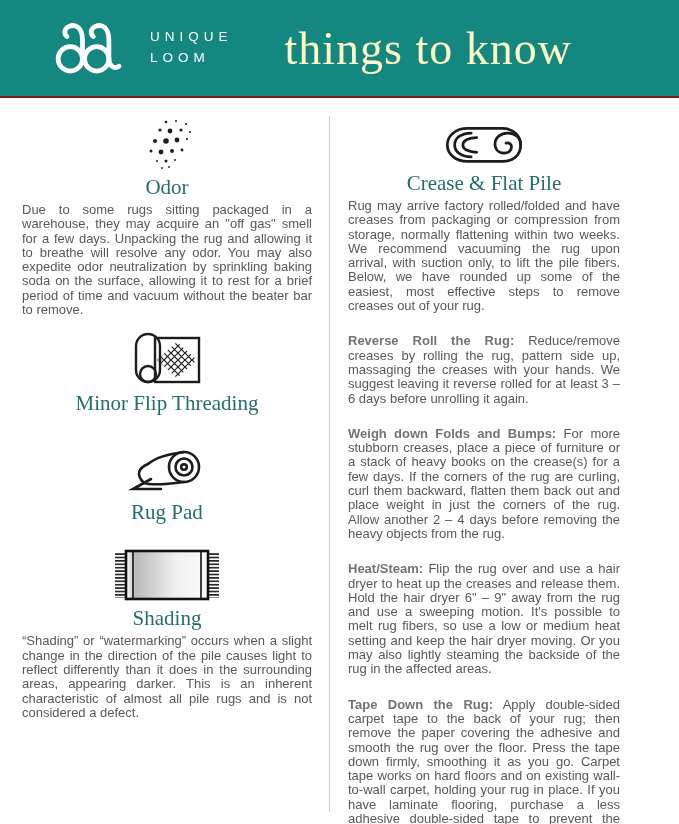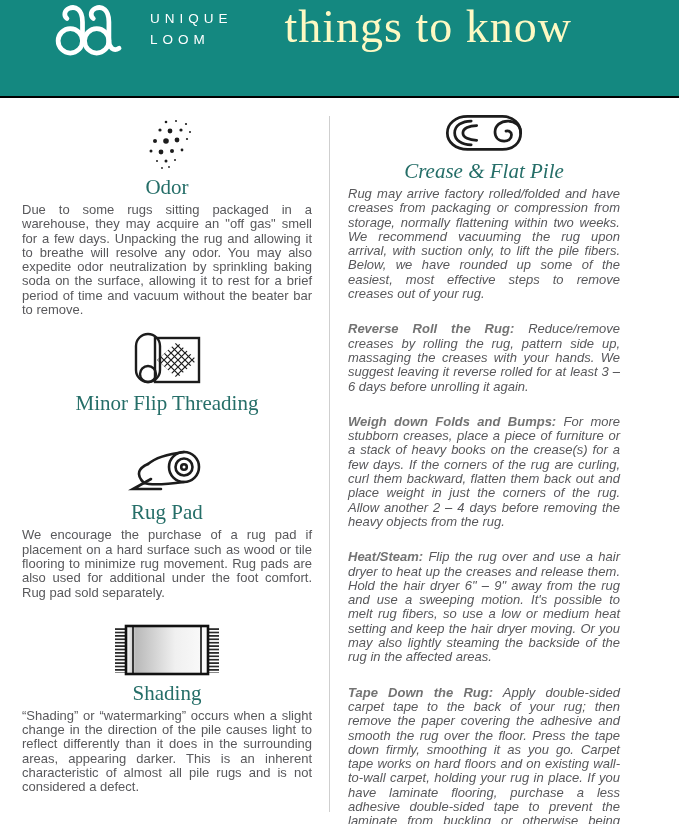--- a/index.html
+++ b/index.html
@@ -2,36 +2,36 @@
 <html><head>
 <meta charset="utf-8">
 <style>
   html,body{margin:0;padding:0;background:#ffffff;}
   .page{
     width:679px;height:824px;position:relative;overflow:hidden;
     background:#ffffff;font-family:"Liberation Sans",sans-serif;
   }
   
   .header{
-    height:98px;background:#148880;display:flex;align-items:flex-start;
-    border-bottom:2px solid #000000;box-sizing:border-box;
+    height:98px;background:#148880;display:flex;align-items:center;
+    border-bottom:2px solid #7f1d1d;box-sizing:border-box;
   }
   .logo-wrap{margin-left:50px;display:flex;align-items:center;gap:12px;flex:0 0 auto;}
   .brand-text{color:#ffffff;font-size:13.5px;letter-spacing:5px;line-height:1.55;text-align:left;}
   .header-title{
     font-family:"Liberation Serif","DejaVu Serif",serif;color:#fef9c3;
     font-size:46px;font-weight:400;margin:0 auto;padding-right:55px;letter-spacing:1px;
     white-space:nowrap;
   }
   
   .content{position:relative;display:flex;height:724px;}
   .divider{position:absolute;left:329px;top:18px;bottom:10px;width:1px;background:#cfcfcf;}
   .col{box-sizing:border-box;}
   .col-left{width:329px;padding:20px 17px 0 22px;}
-  .col-right{width:300px;padding:12px 9px 0 19px;font-style:italic;}
+  .col-right{width:300px;padding:24px 9px 0 19px;}
   .section{text-align:center;}
   .icon-row{display:flex;justify-content:center;align-items:flex-end;}
   .heading{
     font-family:"Liberation Serif","DejaVu Serif",serif;font-weight:400;
     color:#256e68;font-size:21px;margin:5px 0 3px;
   }
   .body-text{
     text-align:justify;color:#58585b;font-size:13px;line-height:1.1;margin:0;
   }
   .tip{margin:21px 0 0;}
@@ -131,21 +131,20 @@
               <circle cx="57" cy="24" r="8.5"></circle>
               <circle cx="57" cy="24" r="2.8"></circle>
               <path d="M57,9 C41,11 28,15 21,21"></path>
               <path d="M57,39 C42,41 26,43 17,40"></path>
               <path d="M21,21 C12,25 8,31 17,40"></path>
               <path d="M24,36 L6,46 L34,46"></path>
             </g>
           </svg>
         </div>
         <h2 class="heading">Rug Pad</h2>
-        <p class="body-text">We encourage the purchase of a rug pad if placement on a hard surface such as wood or tile flooring to minimize rug movement. Rug pads are also used for additional under the foot comfort. Rug pad sold separately.</p>
       </div>
 
       <div class="section mt-s4">
         <div class="icon-row">
           <svg width="104" height="52" viewBox="0 0 104 52">
             <defs>
               <linearGradient id="shade" x1="0" y1="0" x2="1" y2="0">
                 <stop offset="0" stop-color="#ffffff"></stop>
                 <stop offset="0.12" stop-color="#b9b9b9"></stop>
                 <stop offset="0.6" stop-color="#f0f0f0"></stop>

